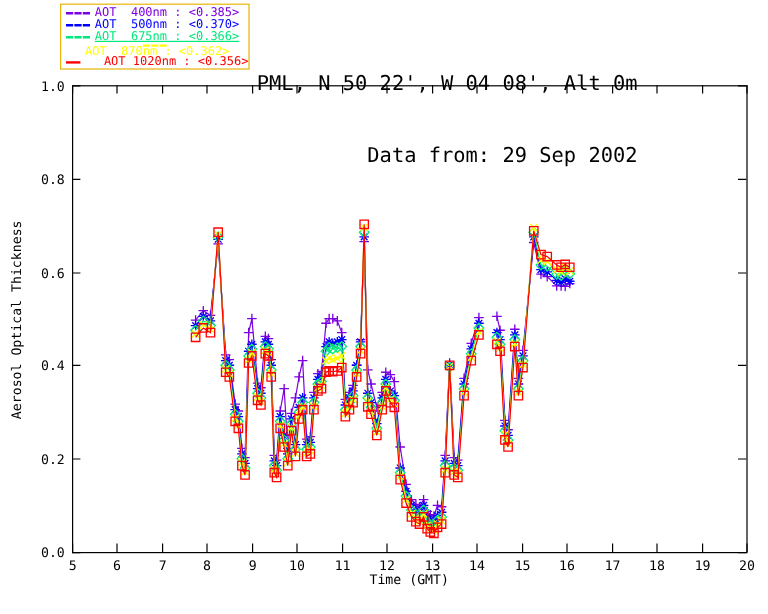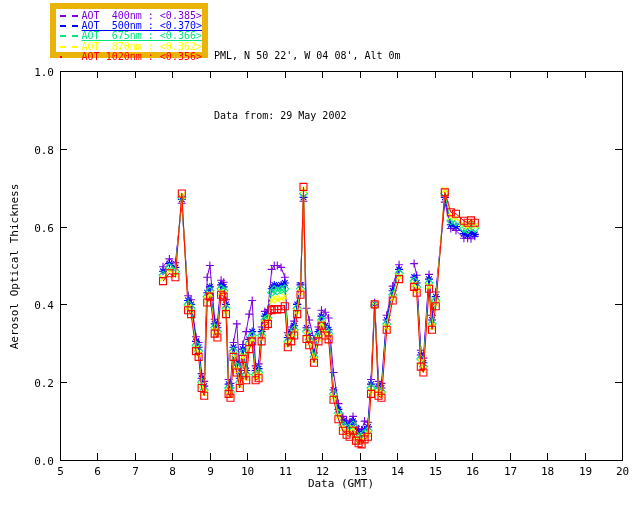--- a/index.html
+++ b/index.html
@@ -1,25 +1,25 @@
 <!DOCTYPE html>
 <html><head>
 <meta charset="utf-8">
 <style>
   html,body{margin:0;padding:0;background:#fff;}
   #screen{position:relative;width:640px;height:512px;background:#ffffff;overflow:hidden;
           font-family:"DejaVu Sans Mono", monospace;color:#000;}
   #plot-svg{position:absolute;left:0;top:0;}
   svg text{font-family:"DejaVu Sans Mono", monospace;font-size:11px;fill:#000;}
-  .legend{position:absolute;left:50px;top:3px;width:158px;height:55px;border:6px solid #eab308;
+  .legend{position:absolute;left:50px;top:3px;width:158px;height:55px;border:1px solid #eab308;
           background:#fff;padding:2px 0 0 4px;box-sizing:border-box;}
   .legend-row{height:10.2px;font-size:10px;line-height:10px;white-space:pre;display:flex;align-items:center;}
   .legend-dash{display:inline-block;width:20px;margin-right:4px;border-top:2px dashed currentColor;height:0;}
   .legend-label{white-space:pre;}
-  .header{position:absolute;left:214px;top:6px;font-size:10px;line-height:20px;white-space:pre;}
+  .header{position:absolute;left:214px;top:20px;font-size:17px;line-height:20px;white-space:pre;text-align:right;}
   .ylabel{position:absolute;left:-96px;top:260px;width:220px;text-align:center;font-size:11px;
           transform:rotate(-90deg);transform-origin:center center;}
   .xlabel{position:absolute;left:60px;top:477px;width:562px;text-align:center;font-size:11px;}
 </style>
 </head>
 <body>
 
 <div id="screen">
 
   <svg id="plot-svg" width="640" height="512">
@@ -83,39 +83,39 @@
       <path d="M163.0 281.1L169.4 273.3L175.4 277.2L181.8 193.5L188.1 310.2L191.1 314.1L196.0 351.1L198.6 356.9L201.6 388.0L204.2 395.8L207.2 302.5L209.9 296.6L214.7 333.6L217.4 337.5L221.1 294.7L223.7 296.6L226.0 314.1L228.6 393.9L230.5 397.8L233.5 356.9L236.8 372.5L239.8 388.0L242.8 358.9L246.2 380.3L249.2 349.1L252.2 341.4L255.6 380.3L258.6 378.3L261.6 341.4L264.9 325.8L267.9 323.9L271.7 310.2L274.3 309.1L277.3 309.8L281.1 309.1L284.8 306.3L287.8 347.2L291.2 341.4L294.2 335.5L297.2 314.1L300.5 294.7L303.5 186.9L306.5 339.0L309.2 345.2L314.0 362.8L318.5 341.4L321.5 325.8L325.3 335.5L328.6 339.4L333.5 399.7L338.4 419.2L342.9 430.8L346.6 434.7L349.6 436.7L353.0 430.8L356.0 440.6L358.6 443.3L361.6 444.4L364.6 439.4L368.0 436.7L371.0 393.9L374.7 304.4L378.5 395.8L381.5 397.8L386.7 329.7L392.7 300.5L399.1 279.1" fill="none" stroke="#ff0000" stroke-width="1"></path>
       <path d="M414.1 286.9L416.7 292.7L420.8 366.6L423.4 372.5L429.0 288.8L432.0 329.7L435.8 306.3L444.8 192.4L450.8 212.2L456.0 213.8L463.9 220.8L467.6 222.7L471.0 220.4L474.8 222.7" fill="none" stroke="#ff0000" stroke-width="1"></path>
       <path d="M159.5 277.6h7v7h-7ZM165.9 269.8h7v7h-7ZM171.9 273.7h7v7h-7ZM178.3 190h7v7h-7ZM184.6 306.7h7v7h-7ZM187.6 310.6h7v7h-7ZM192.5 347.6h7v7h-7ZM195.1 353.4h7v7h-7ZM198.1 384.5h7v7h-7ZM200.7 392.3h7v7h-7ZM203.7 299h7v7h-7ZM206.4 293.1h7v7h-7ZM211.2 330.1h7v7h-7ZM213.9 334h7v7h-7ZM217.6 291.2h7v7h-7ZM220.2 293.1h7v7h-7ZM222.5 310.6h7v7h-7ZM225.1 390.4h7v7h-7ZM227 394.3h7v7h-7ZM230 353.4h7v7h-7ZM233.3 369h7v7h-7ZM236.3 384.5h7v7h-7ZM239.3 355.4h7v7h-7ZM242.7 376.8h7v7h-7ZM245.7 345.6h7v7h-7ZM248.7 337.9h7v7h-7ZM252.1 376.8h7v7h-7ZM255.10000000000002 374.8h7v7h-7ZM258.1 337.9h7v7h-7ZM261.4 322.3h7v7h-7ZM264.4 320.4h7v7h-7ZM268.2 306.7h7v7h-7ZM270.8 305.6h7v7h-7ZM273.8 306.3h7v7h-7ZM277.6 305.6h7v7h-7ZM281.3 302.8h7v7h-7ZM284.3 343.7h7v7h-7ZM287.7 337.9h7v7h-7ZM290.7 332h7v7h-7ZM293.7 310.6h7v7h-7ZM297 291.2h7v7h-7ZM300 183.4h7v7h-7ZM303 335.5h7v7h-7ZM305.7 341.7h7v7h-7ZM310.5 359.3h7v7h-7ZM315 337.9h7v7h-7ZM318 322.3h7v7h-7ZM321.8 332h7v7h-7ZM325.1 335.9h7v7h-7ZM330 396.2h7v7h-7ZM334.9 415.7h7v7h-7ZM339.4 427.3h7v7h-7ZM343.1 431.2h7v7h-7ZM346.1 433.2h7v7h-7ZM349.5 427.3h7v7h-7ZM352.5 437.1h7v7h-7ZM355.1 439.8h7v7h-7ZM358.1 440.9h7v7h-7ZM361.1 435.9h7v7h-7ZM364.5 433.2h7v7h-7ZM367.5 390.4h7v7h-7ZM371.2 300.9h7v7h-7ZM375 392.3h7v7h-7ZM378 394.3h7v7h-7ZM383.2 326.2h7v7h-7ZM389.2 297h7v7h-7ZM395.6 275.6h7v7h-7ZM410.6 283.4h7v7h-7ZM413.2 289.2h7v7h-7ZM417.3 363.1h7v7h-7ZM419.9 369h7v7h-7ZM425.5 285.3h7v7h-7ZM428.5 326.2h7v7h-7ZM432.3 302.8h7v7h-7ZM441.3 188.9h7v7h-7ZM447.3 208.7h7v7h-7ZM452.5 210.3h7v7h-7ZM460.4 217.3h7v7h-7ZM464.1 219.2h7v7h-7ZM467.5 216.9h7v7h-7ZM471.3 219.2h7v7h-7Z" fill="none" stroke="#ff0000" stroke-width="1.1"></path>
     </svg>
 
   <div class="legend">
     <div class="legend-row" style="color: rgb(125, 0, 224);">
       <span class="legend-dash"></span>
       <span class="legend-label">AOT  400nm : &lt;0.385&gt;</span>
     </div>
-    <div class="legend-row" style="color: rgb(0, 0, 255); text-decoration: underline;">
+    <div class="legend-row" style="color: rgb(0, 0, 255);">
       <span class="legend-dash"></span>
       <span class="legend-label">AOT  500nm : &lt;0.370&gt;</span>
     </div>
     <div class="legend-row" style="color: rgb(0, 232, 124); text-decoration: underline;">
       <span class="legend-dash"></span>
       <span class="legend-label">AOT  675nm : &lt;0.366&gt;</span>
     </div>
-    <div class="legend-row" style="color: rgb(255, 255, 0);">
+    <div class="legend-row" style="color: rgb(255, 255, 0); flex-direction: column;">
       <span class="legend-dash"></span>
       <span class="legend-label">AOT  870nm : &lt;0.362&gt;</span>
     </div>
     <div class="legend-row" style="color: rgb(255, 0, 0); gap: 16px;">
       <span class="legend-dash"></span>
       <span class="legend-label">AOT 1020nm : &lt;0.356&gt;</span>
     </div>
   </div>
 
   <div class="header">
     <div>PML, N 50 22', W 04 08', Alt 0m</div>
-    <div>Data from: 29 May 2002</div>
+    <div>Data from: 29 Sep 2002</div>
   </div>
 
   <div class="ylabel">Aerosol Optical Thickness</div>
-  <div class="xlabel">Data (GMT)</div>
+  <div class="xlabel">Time (GMT)</div>
 
 </div>
 
 </body></html>

